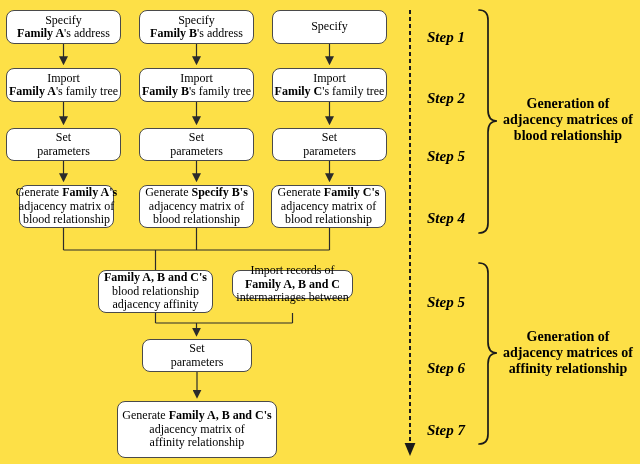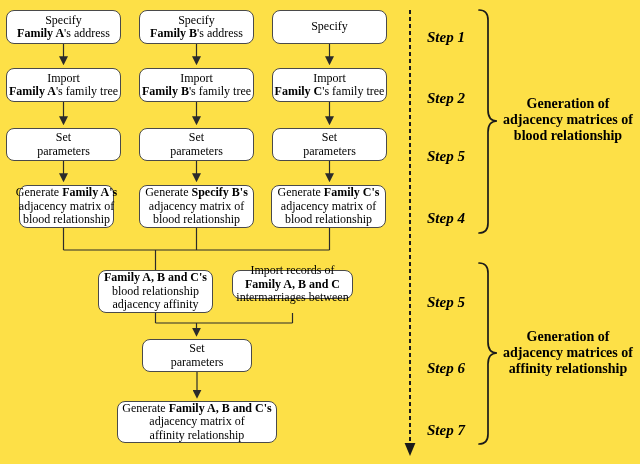--- a/index.html
+++ b/index.html
@@ -138,21 +138,21 @@
     <div class="bl">Import records of</div>
     <div class="bl"><b>Family A, B and C</b></div>
     <div class="bl">intermarriages between</div>
   </div>
 
   <div class="box" style="left:142px;top:339px;width:110px;height:33px">
     <div class="bl">Set</div>
     <div class="bl">parameters</div>
   </div>
 
-  <div class="box" style="left:117px;top:401px;width:160px;height:42px">
+  <div class="box" style="left:117px;top:401px;width:160px;height:57px">
     <div class="bl"><span>Generate </span><b>Family A, B and C's</b></div>
     <div class="bl">adjacency matrix of</div>
     <div class="bl">affinity relationship</div>
   </div>
 
   <div class="step" style="top:29px">Step 1</div>
   <div class="step" style="top:90px">Step 2</div>
   <div class="step" style="top:148px">Step 5</div>
   <div class="step" style="top:210px">Step 4</div>
   <div class="step" style="top:294px">Step 5</div>

